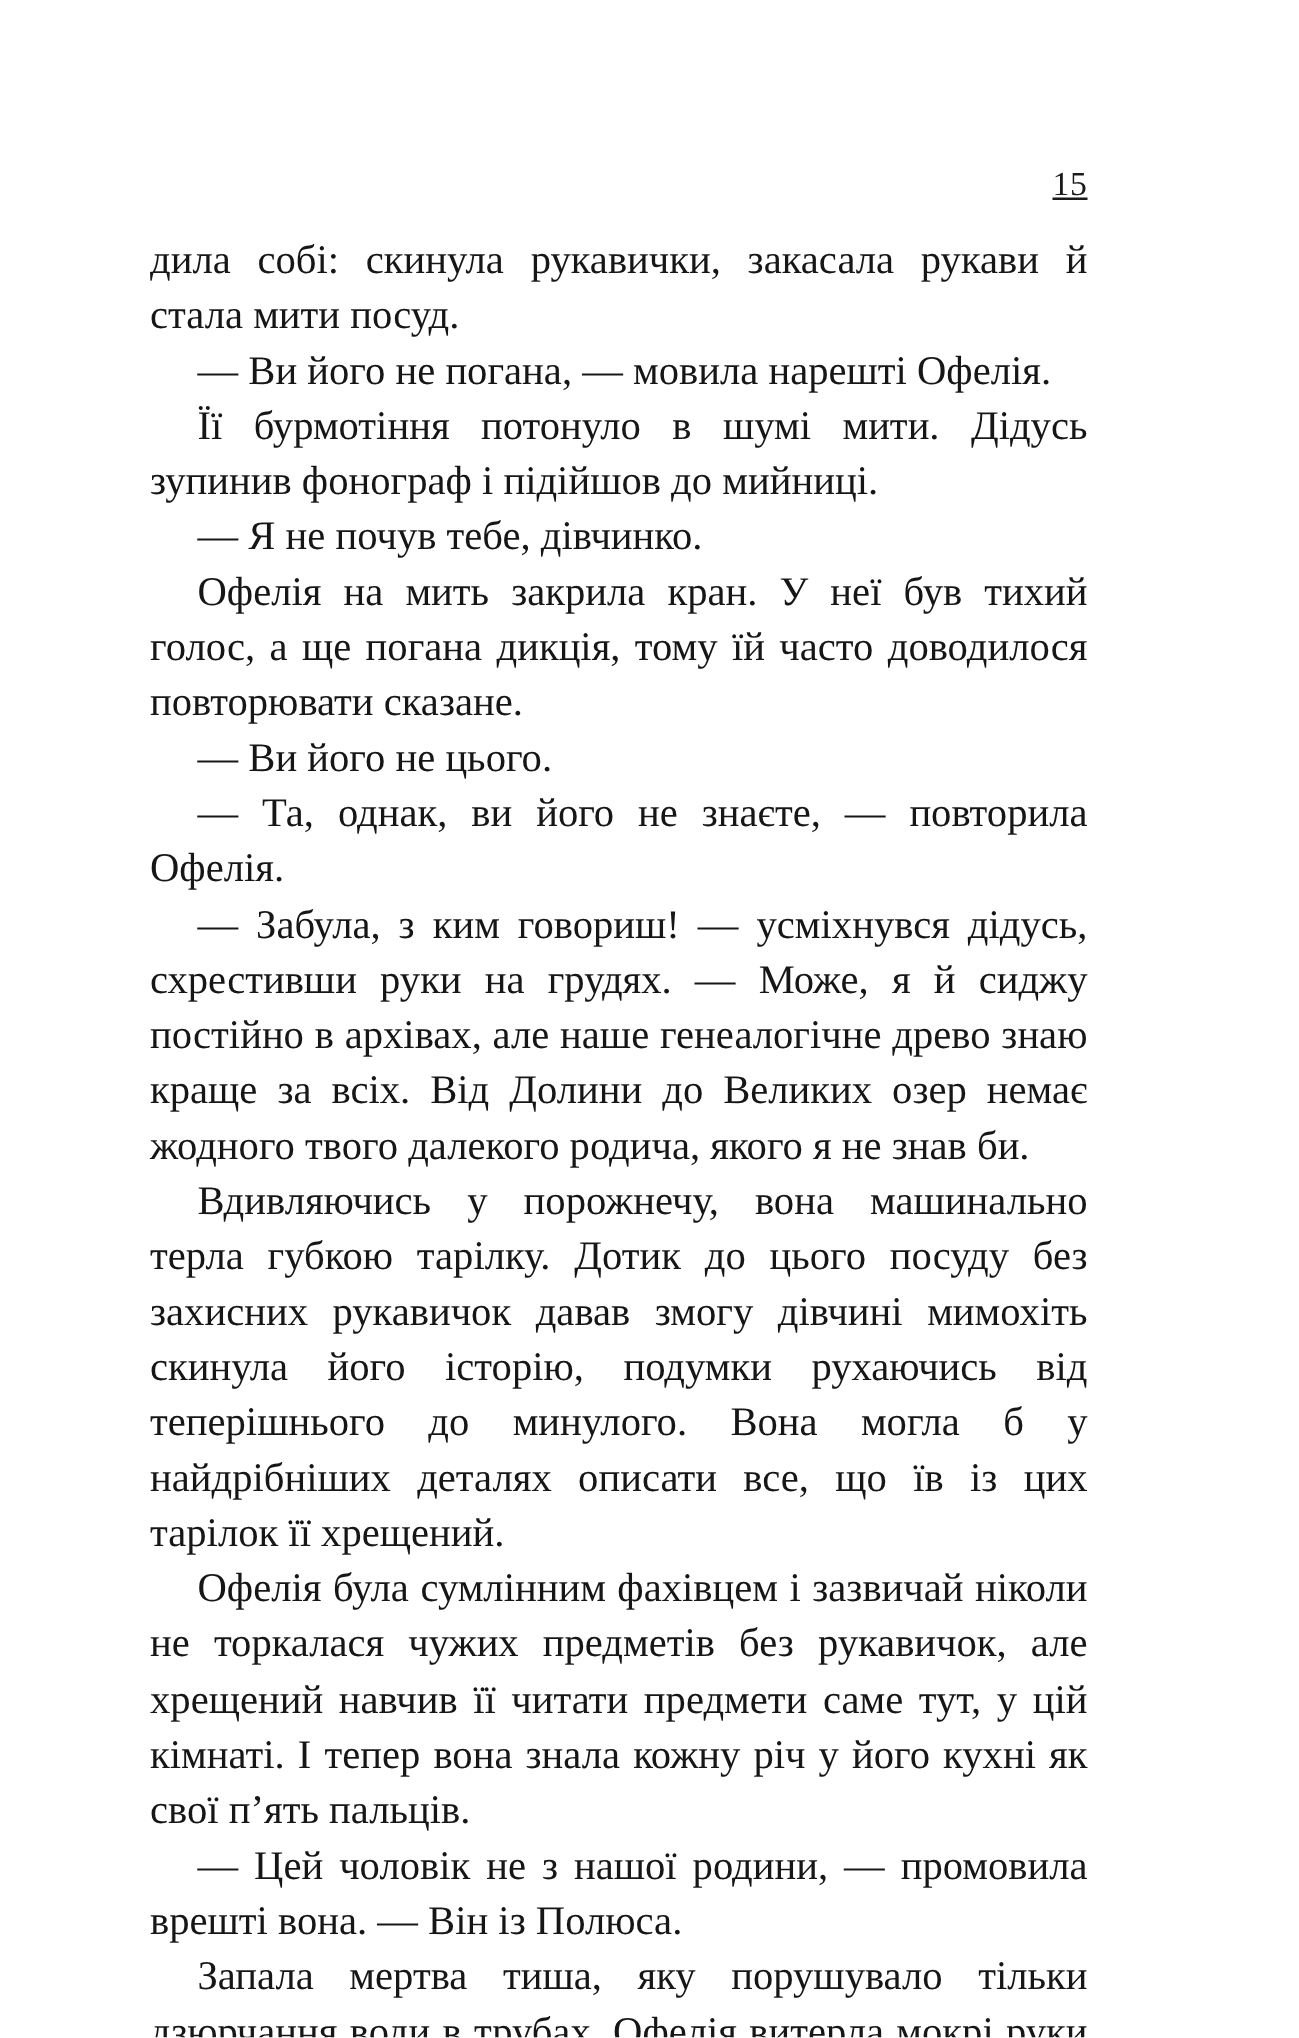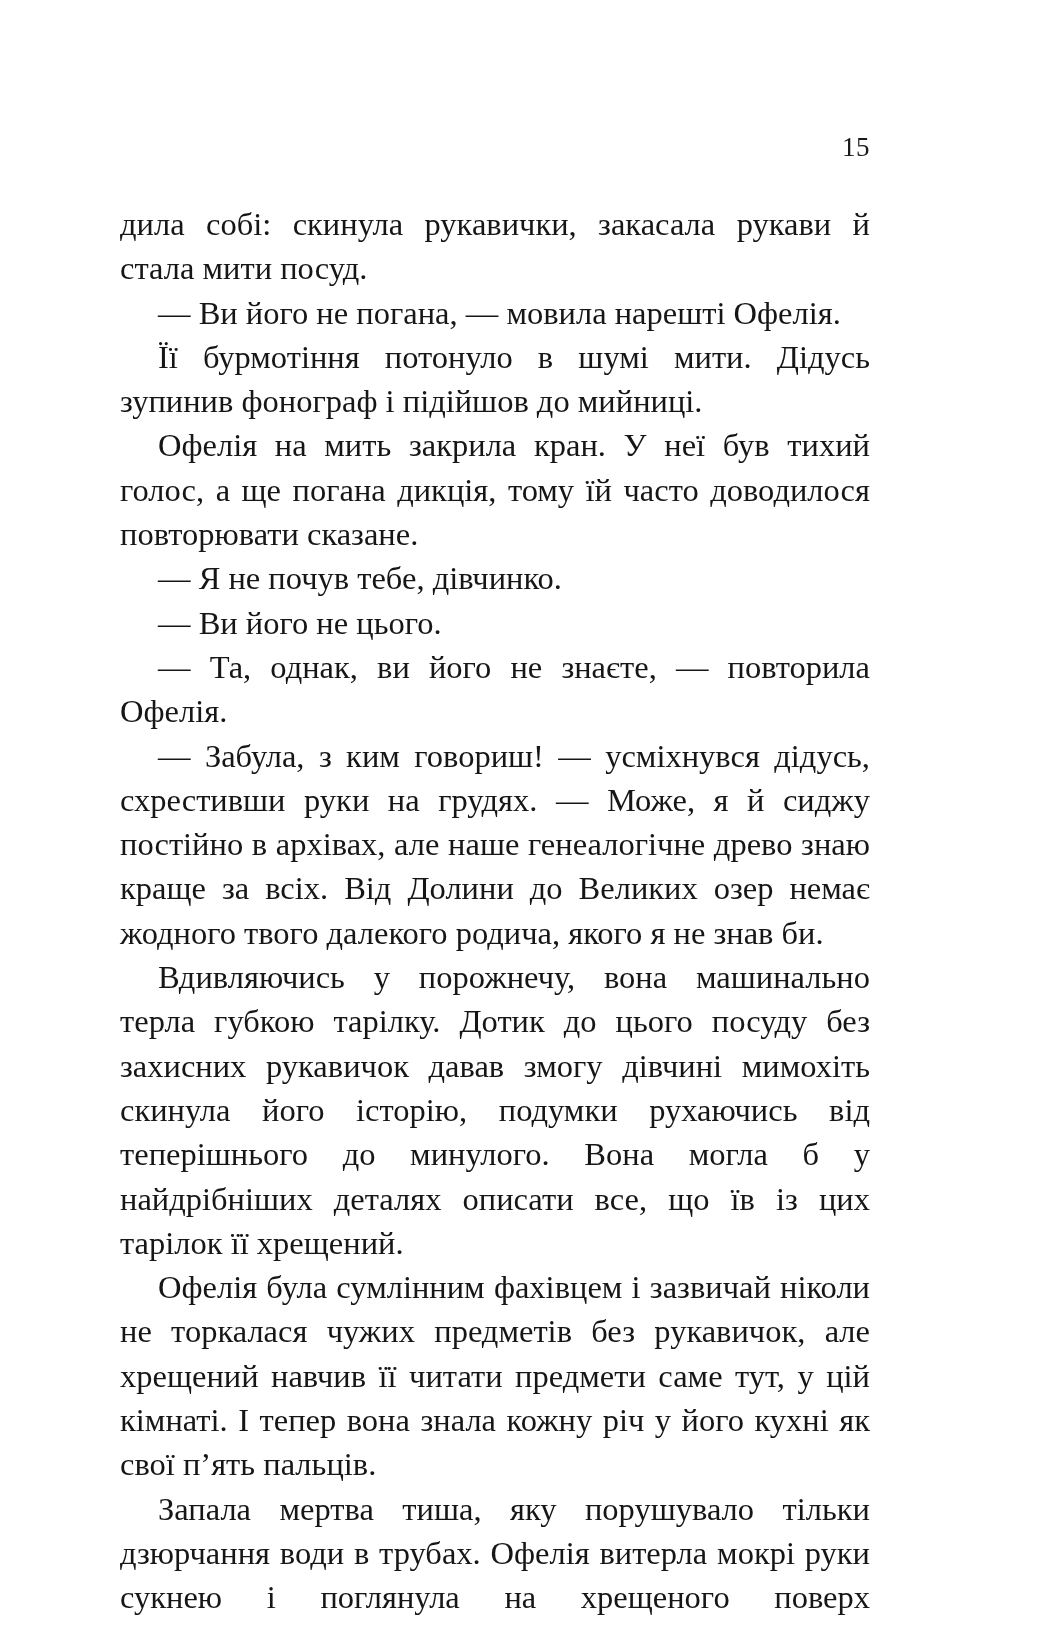--- a/index.html
+++ b/index.html
@@ -28,20 +28,21 @@
     top: 127px;
     height: 40px;
     text-align: right;
   }
 
   .folio {
     font-size: 27px;
     line-height: 40px;
     color: #1a1a1a;
     letter-spacing: 0.5px;
+    text-decoration: underline;
   }
 
   
   .textblock {
     position: absolute;
     left: 120px;
     top: 186px;
     width: 750px;
   }
 
@@ -53,44 +54,44 @@
     text-justify: inter-word;
     text-indent: 38px;
     color: #161616;
     hyphens: manual;
     -webkit-hyphens: manual;
   }
 
   
   .para.cont {
     text-indent: 0;
-    margin-top: 16px;
   }
 
   
   .para:last-child {
     margin-bottom: 0;
   }
 </style>
 </head>
 <body>
 
 <div class="page">
 
   <div class="folio-row">
     <span class="folio">15</span>
   </div>
 
   <div class="textblock">
     <p class="para cont">дила собі: скинула рукавички, закасала рукави й стала мити посуд.</p>
     <p class="para">— Ви його не погана, — мовила нарешті Офелія.</p>
     <p class="para">Її бурмотіння потонуло в шумі мити. Дідусь зупинив фонограф і підійшов до мийниці.</p>
+    <p class="para">— Я не почув тебе, дівчинко.</p>
     <p class="para">Офелія на мить закрила кран. У неї був тихий голос, а ще погана дикція, тому їй часто доводилося повторювати сказане.</p>
-    <p class="para">— Я не почув тебе, дівчинко.</p>
     <p class="para">— Ви його не цього.</p>
     <p class="para">— Та, однак, ви його не знаєте, — повторила Офелія.</p>
     <p class="para">— Забула, з ким говориш! — усміхнувся дідусь, схрестивши руки на грудях. — Може, я й сиджу постійно в архівах, але наше генеалогічне древо знаю краще за всіх. Від Долини до Великих озер немає жодного твого далекого родича, якого я не знав би.</p>
     <p class="para">Вдивляючись у порожнечу, вона машинально терла губкою тарілку. Дотик до цього посуду без захисних рукавичок давав змогу дівчині мимохіть скинула його історію, подумки рухаючись від теперішнього до минулого. Вона могла б у найдрібніших деталях описати все, що їв із цих тарілок її хрещений.</p>
     <p class="para">Офелія була сумлінним фахівцем і зазвичай ніколи не торкалася чужих предметів без рукавичок, але хрещений навчив її читати предмети саме тут, у цій кімнаті. І тепер вона знала кожну річ у його кухні як свої п’ять пальців.</p>
+    <p class="para">— Цей чоловік не з нашої родини, — промовила врешті вона. — Він із Полюса.</p>
     <p class="para">Запала мертва тиша, яку порушувало тільки дзюрчання води в трубах. Офелія витерла мокрі руки сукнею і поглянула на хрещеного поверх прямокутних окулярів. Старий несподівано якось зіщулився, ніби вмить постарів на двадцять років. Навіть його вуса — і ті понуро повиснули, як спущені знамена.</p>
   </div>
 
 </div>
 
 </body></html>

